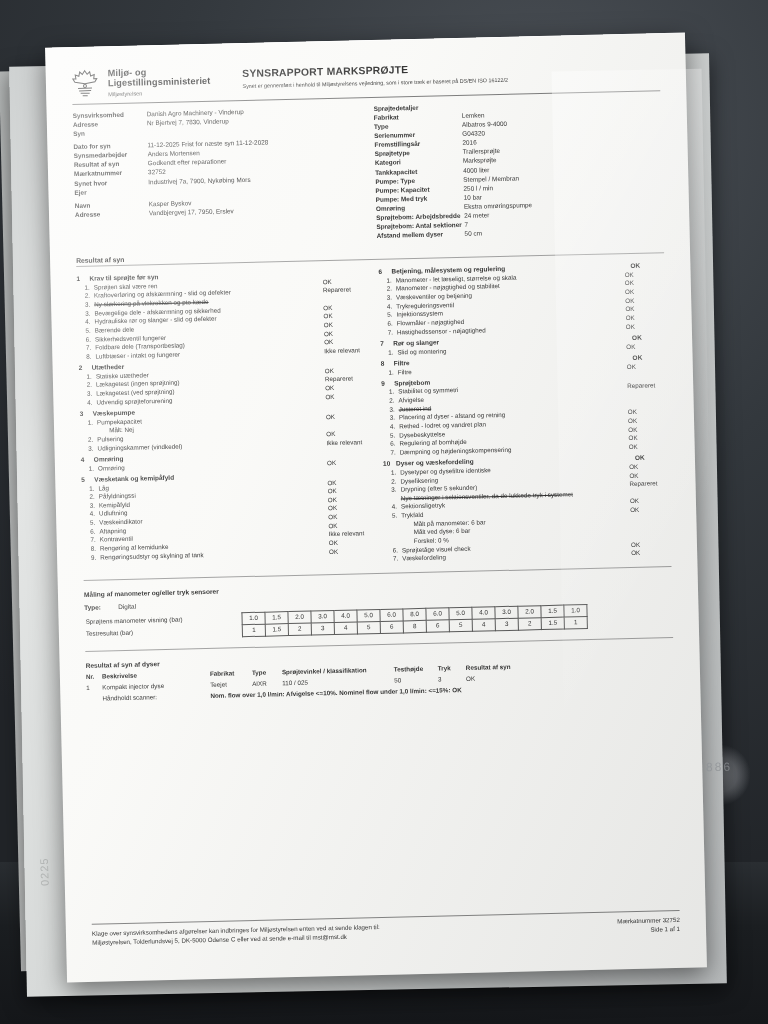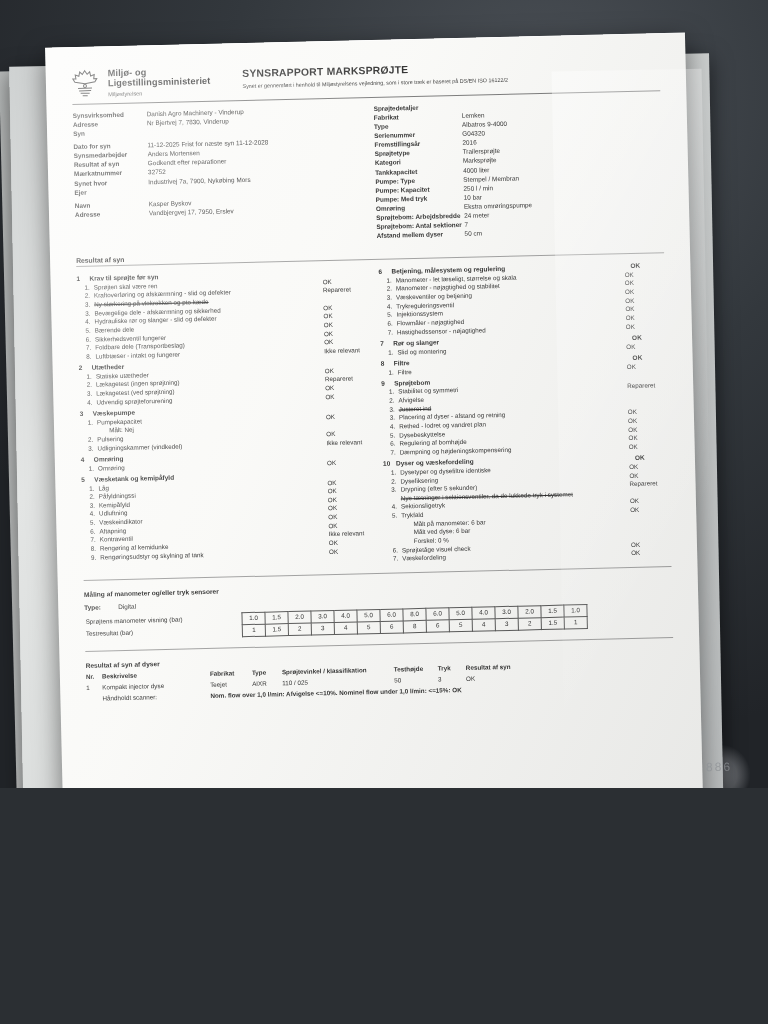--- a/index.html
+++ b/index.html
@@ -1,21 +1,21 @@
 <!DOCTYPE html>
 <html><head>
 <meta charset="utf-8">
 <style>
   html,body{margin:0;padding:0;}
   body{
     width:768px;height:1024px;overflow:hidden;
     background:#2b2f33;
     font-family:"Liberation Sans", sans-serif;
   }
-  .scene{position:relative;width:768px;height:788px;overflow:hidden;}
+  .scene{position:relative;width:768px;height:1024px;overflow:hidden;}
 
   
   .desk{
     position:absolute;inset:0;
     background:
       radial-gradient(circle at 70% 12%, #4a4f55 0%, #33383d 35%, #212428 75%),
       linear-gradient(160deg,#3a3f45 0%,#2a2e33 60%,#1d2023 100%);
   }
   .desk-edge{
     position:absolute;left:0;top:862px;width:768px;height:162px;

